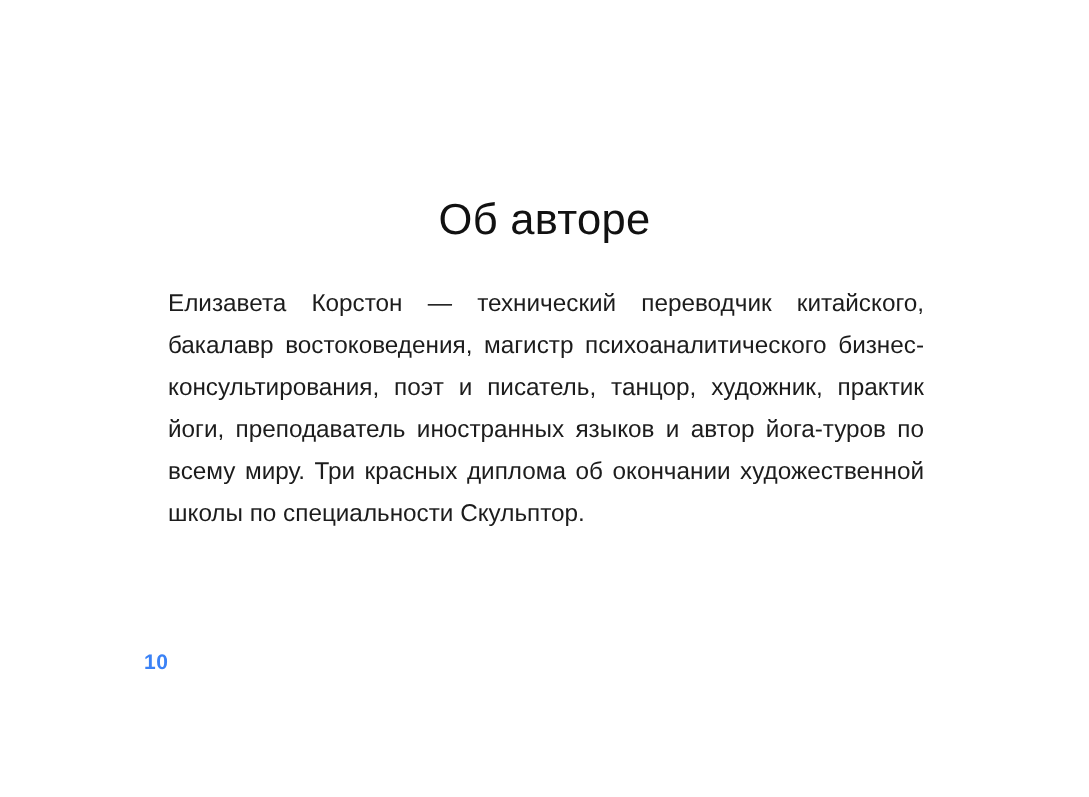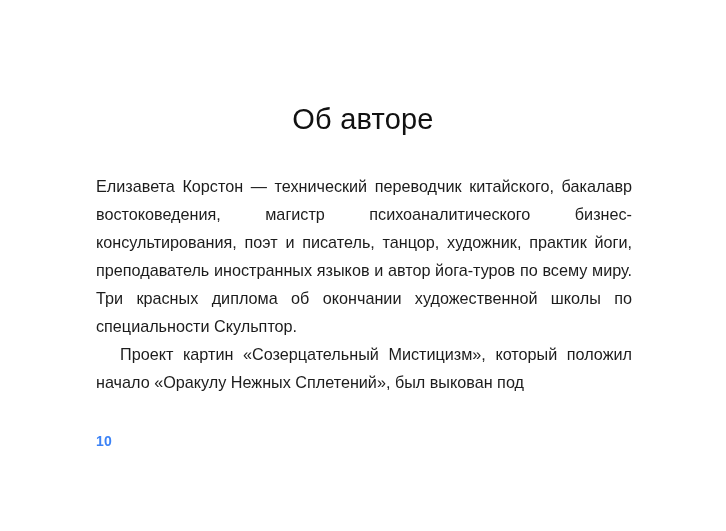--- a/index.html
+++ b/index.html
@@ -15,42 +15,42 @@
     overflow: hidden;
   }
   .page {
     position: relative;
     width: 726px;
     height: 531px;
     box-sizing: border-box;
   }
   .page-title {
     position: absolute;
-    top: 84px;
+    top: 112px;
     left: 0;
     width: 726px;
     text-align: center;
     font-size: 29px;
     font-weight: 400;
     letter-spacing: 0.2px;
     color: #111111;
   }
   .body-text {
     position: absolute;
     top: 172px;
     left: 96px;
     width: 536px;
     font-size: 16.2px;
     line-height: 28px;
     color: #1c1c1c;
     text-align: justify;
     text-justify: inter-word;
   }
   .body-text p {
-    margin: 0;
+    margin: 16px;
   }
   .body-text p.indent {
     text-indent: 24px;
   }
   .page-number {
     position: absolute;
     left: 96px;
     top: 433px;
     font-size: 14px;
     font-weight: 700;
@@ -60,18 +60,17 @@
 </style>
 </head>
 <body>
 
 <div class="page">
 
   <h1 class="page-title">Об авторе</h1>
 
   <div class="body-text">
     <p>Елизавета Корстон — технический переводчик китайского, бакалавр востоковедения, магистр психоаналитического бизнес-консультирования, поэт и писатель, танцор, художник, практик йоги, преподаватель иностранных языков и автор йога-туров по всему миру. Три красных диплома об окончании художественной школы по специальности Скульптор.</p>
-    <p class="indent">Проект картин «Созерцательный Мистицизм», который положил начало «Оракулу Нежных Сплетений», был выкован под</p>
   </div>
 
   <div class="page-number">10</div>
 
 </div>
 
 </body></html>

